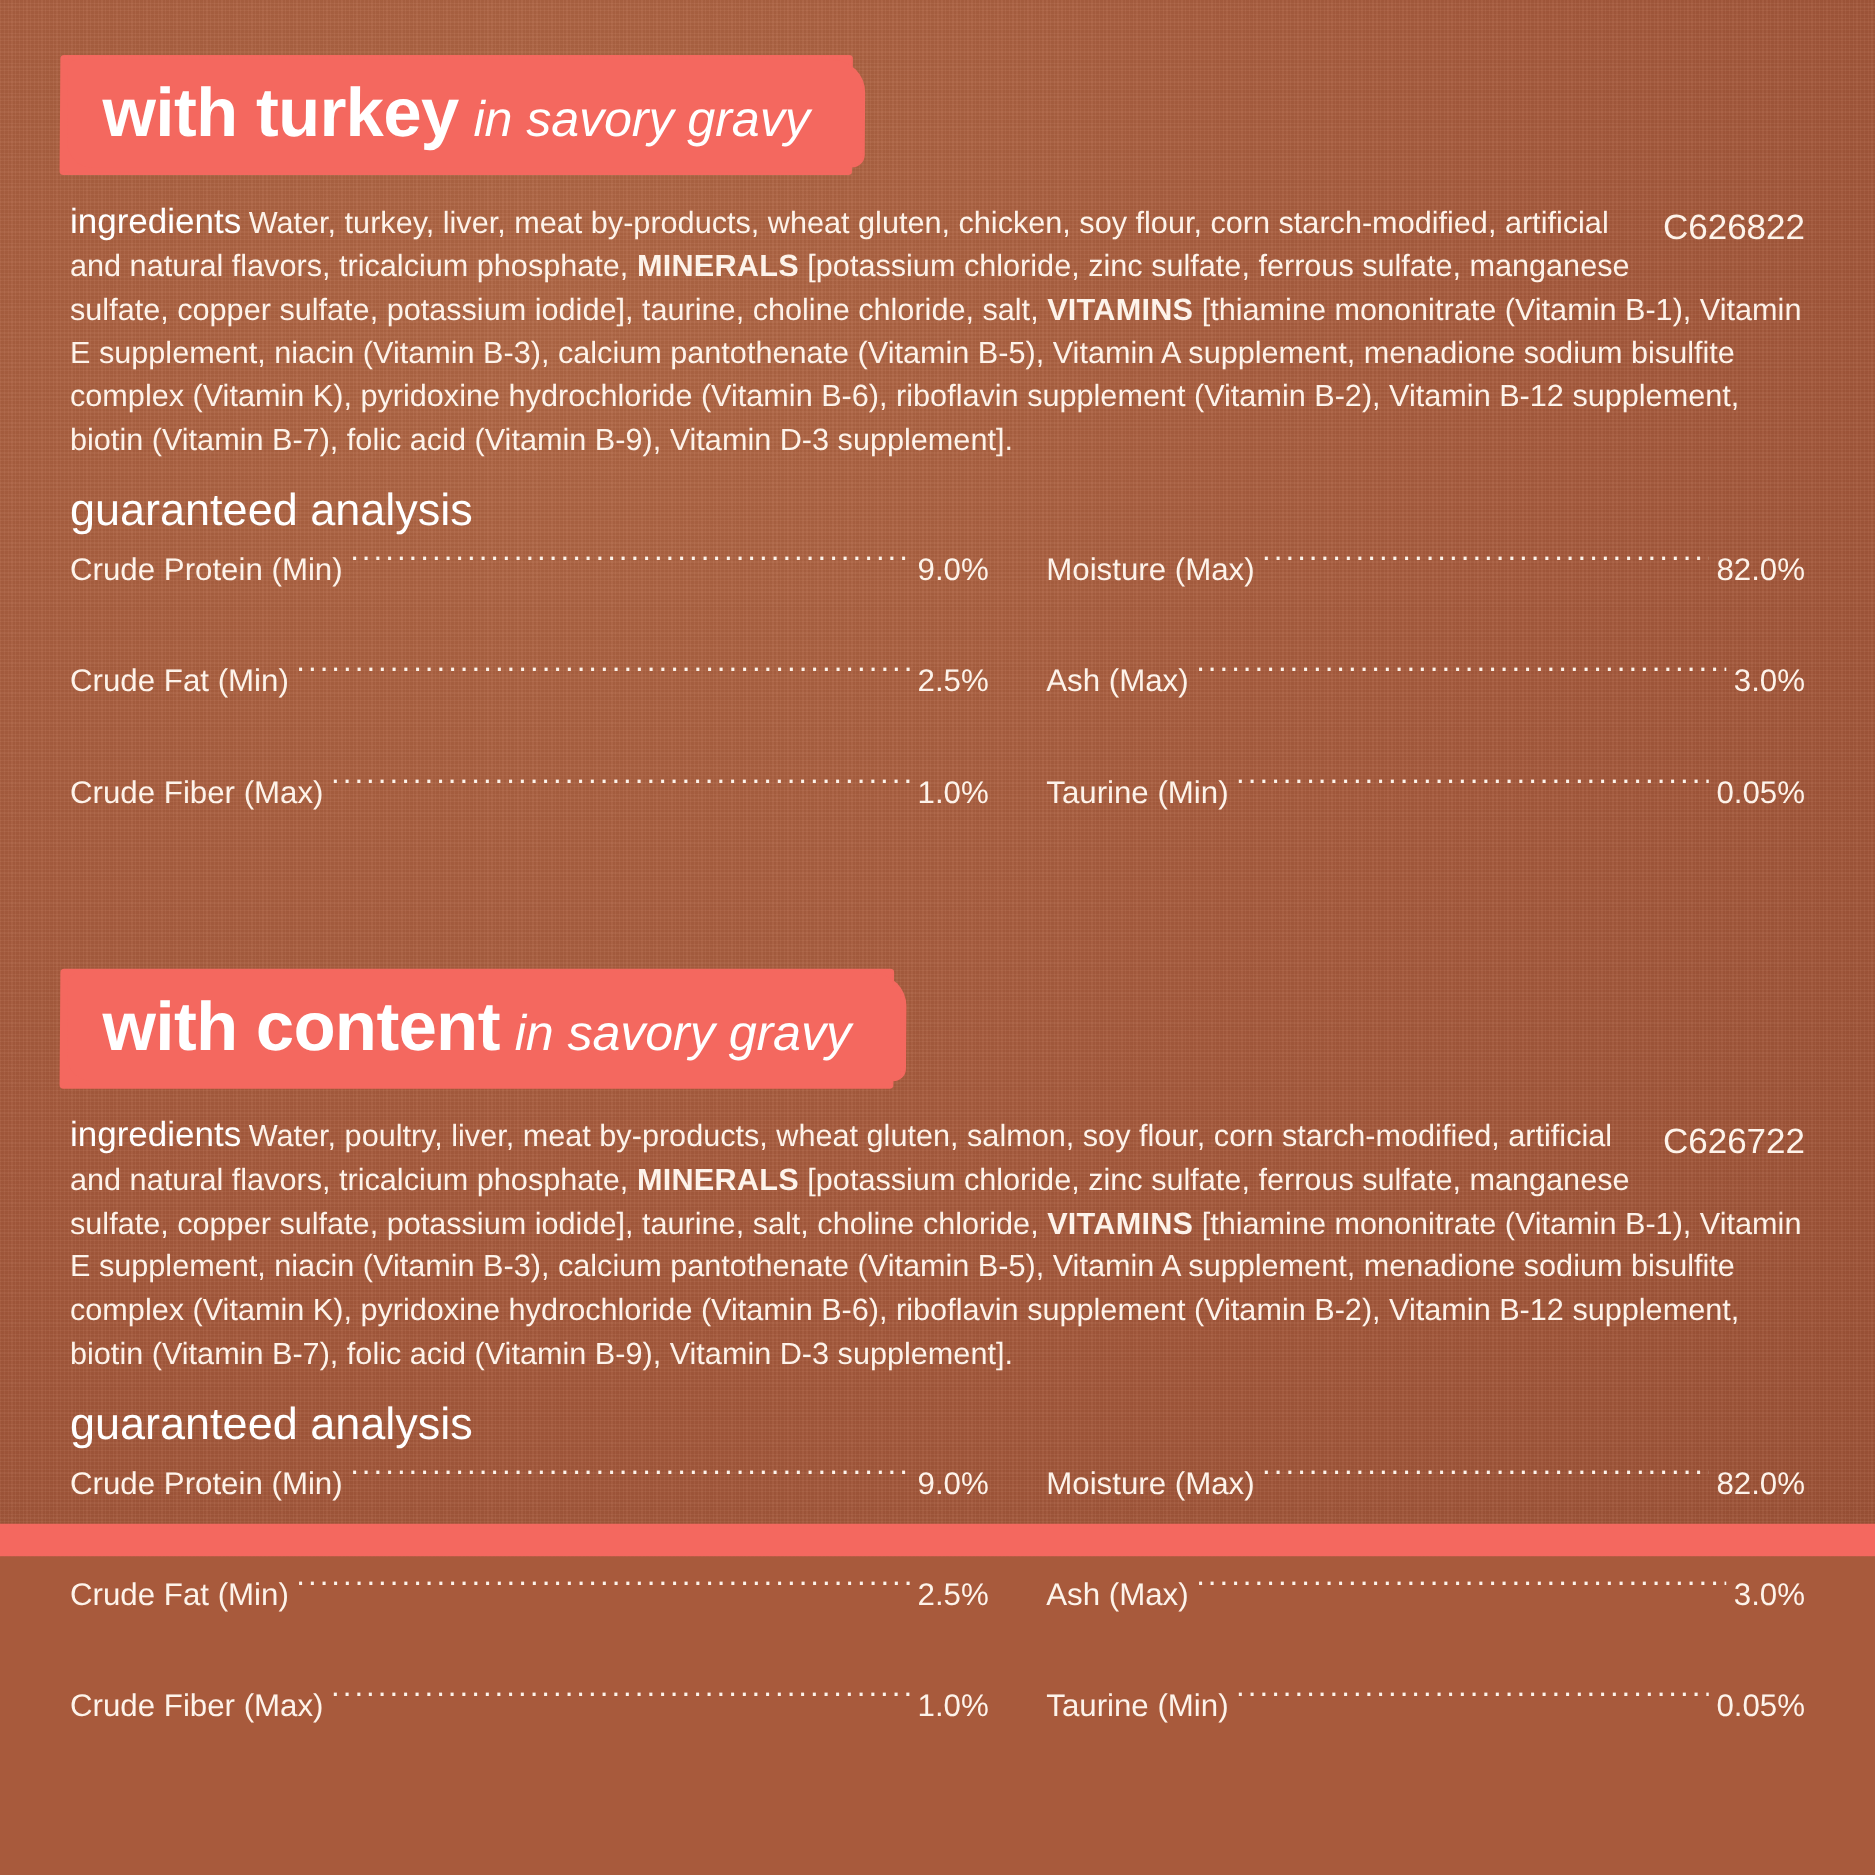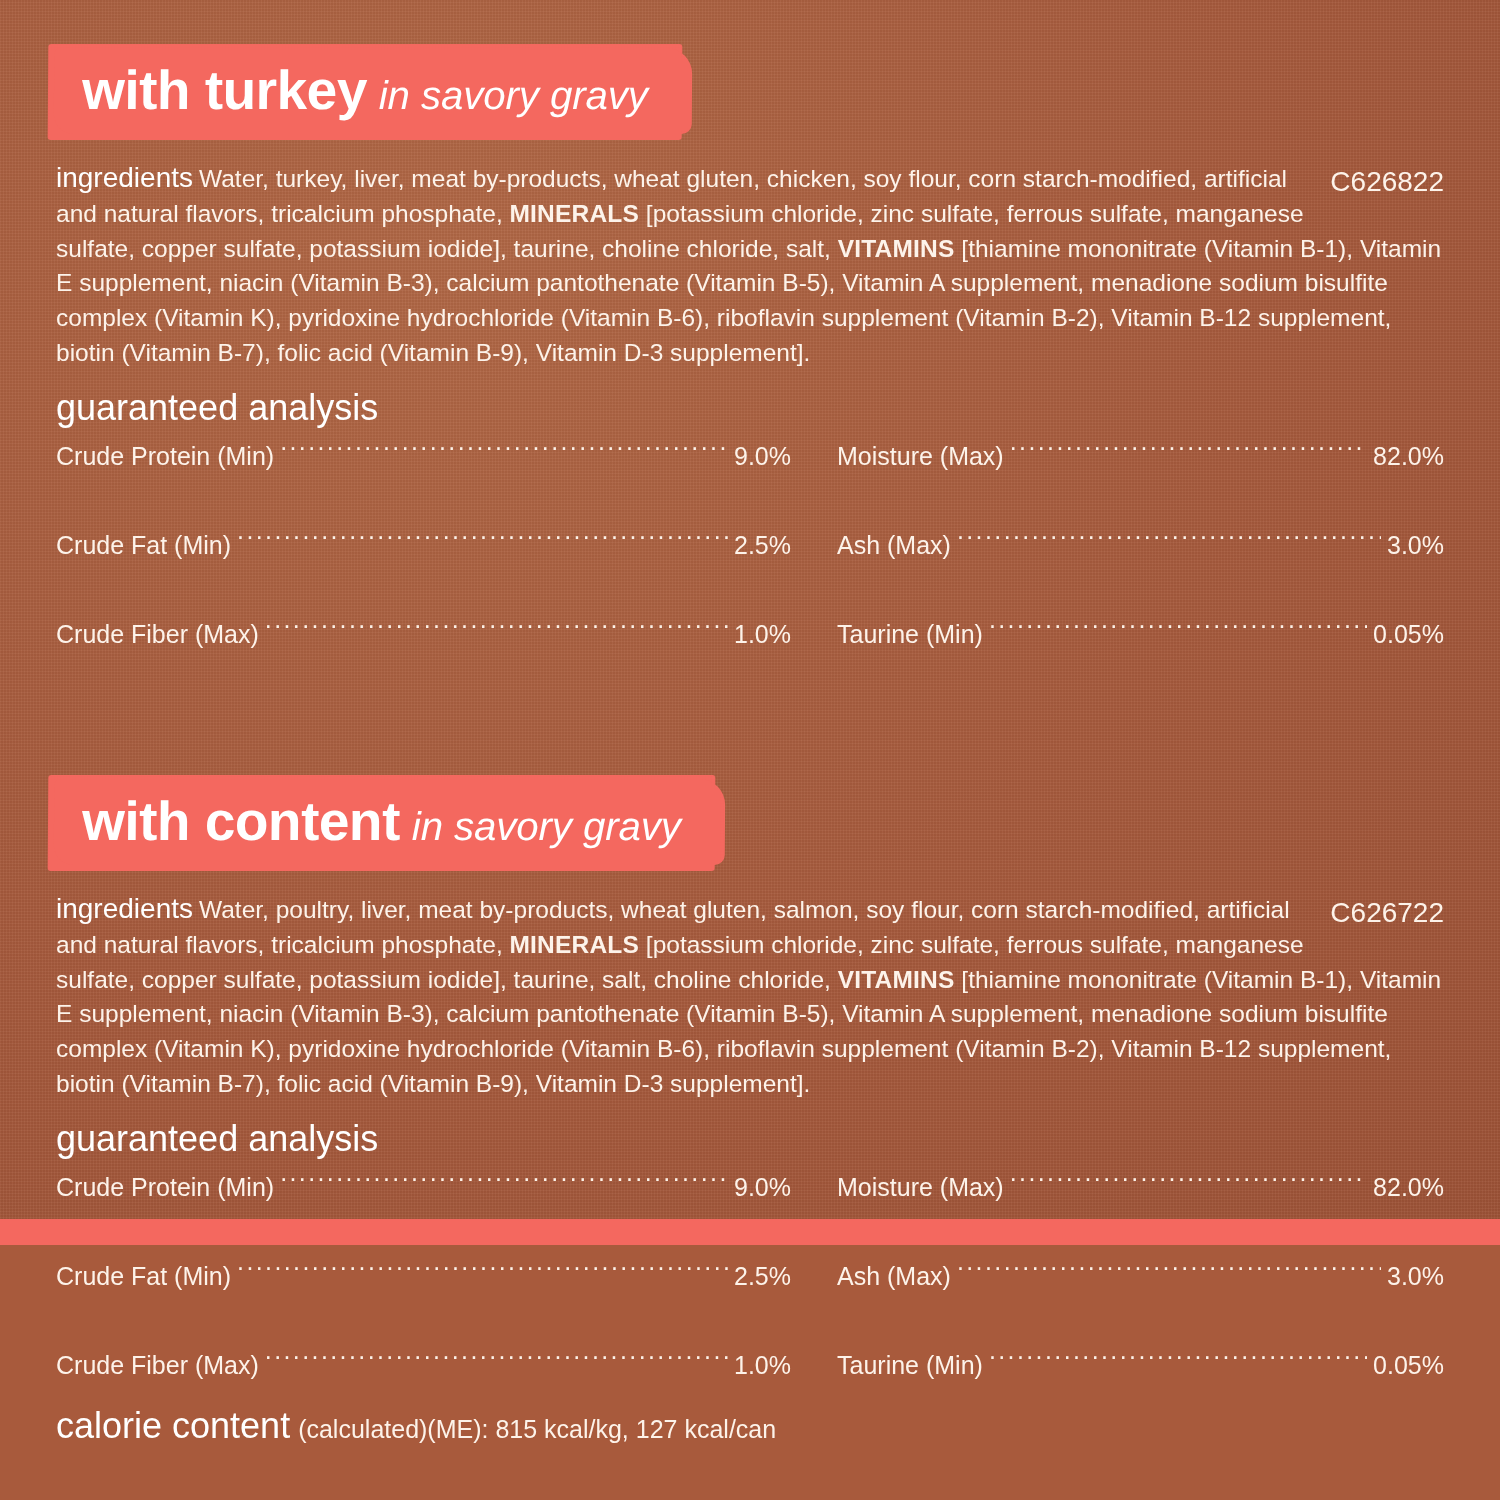--- a/index.html
+++ b/index.html
@@ -279,19 +279,16 @@
         <span class="ga-dots"></span>
         <span class="ga-value">1.0%</span>
       </div>
       <div class="ga-row">
         <span class="ga-label">Taurine (Min)</span>
         <span class="ga-dots"></span>
         <span class="ga-value">0.05%</span>
       </div>
     </div>
 
-    <div class="cal-line">
-      <span class="cal-head">calorie content</span><span class="cal-text">(calculated)(ME): 815 kcal/kg, 127 kcal/can</span>
-    </div>
   </div>
 
   <div class="bottom-strip"></div>
 </div>
 
 </body></html>

